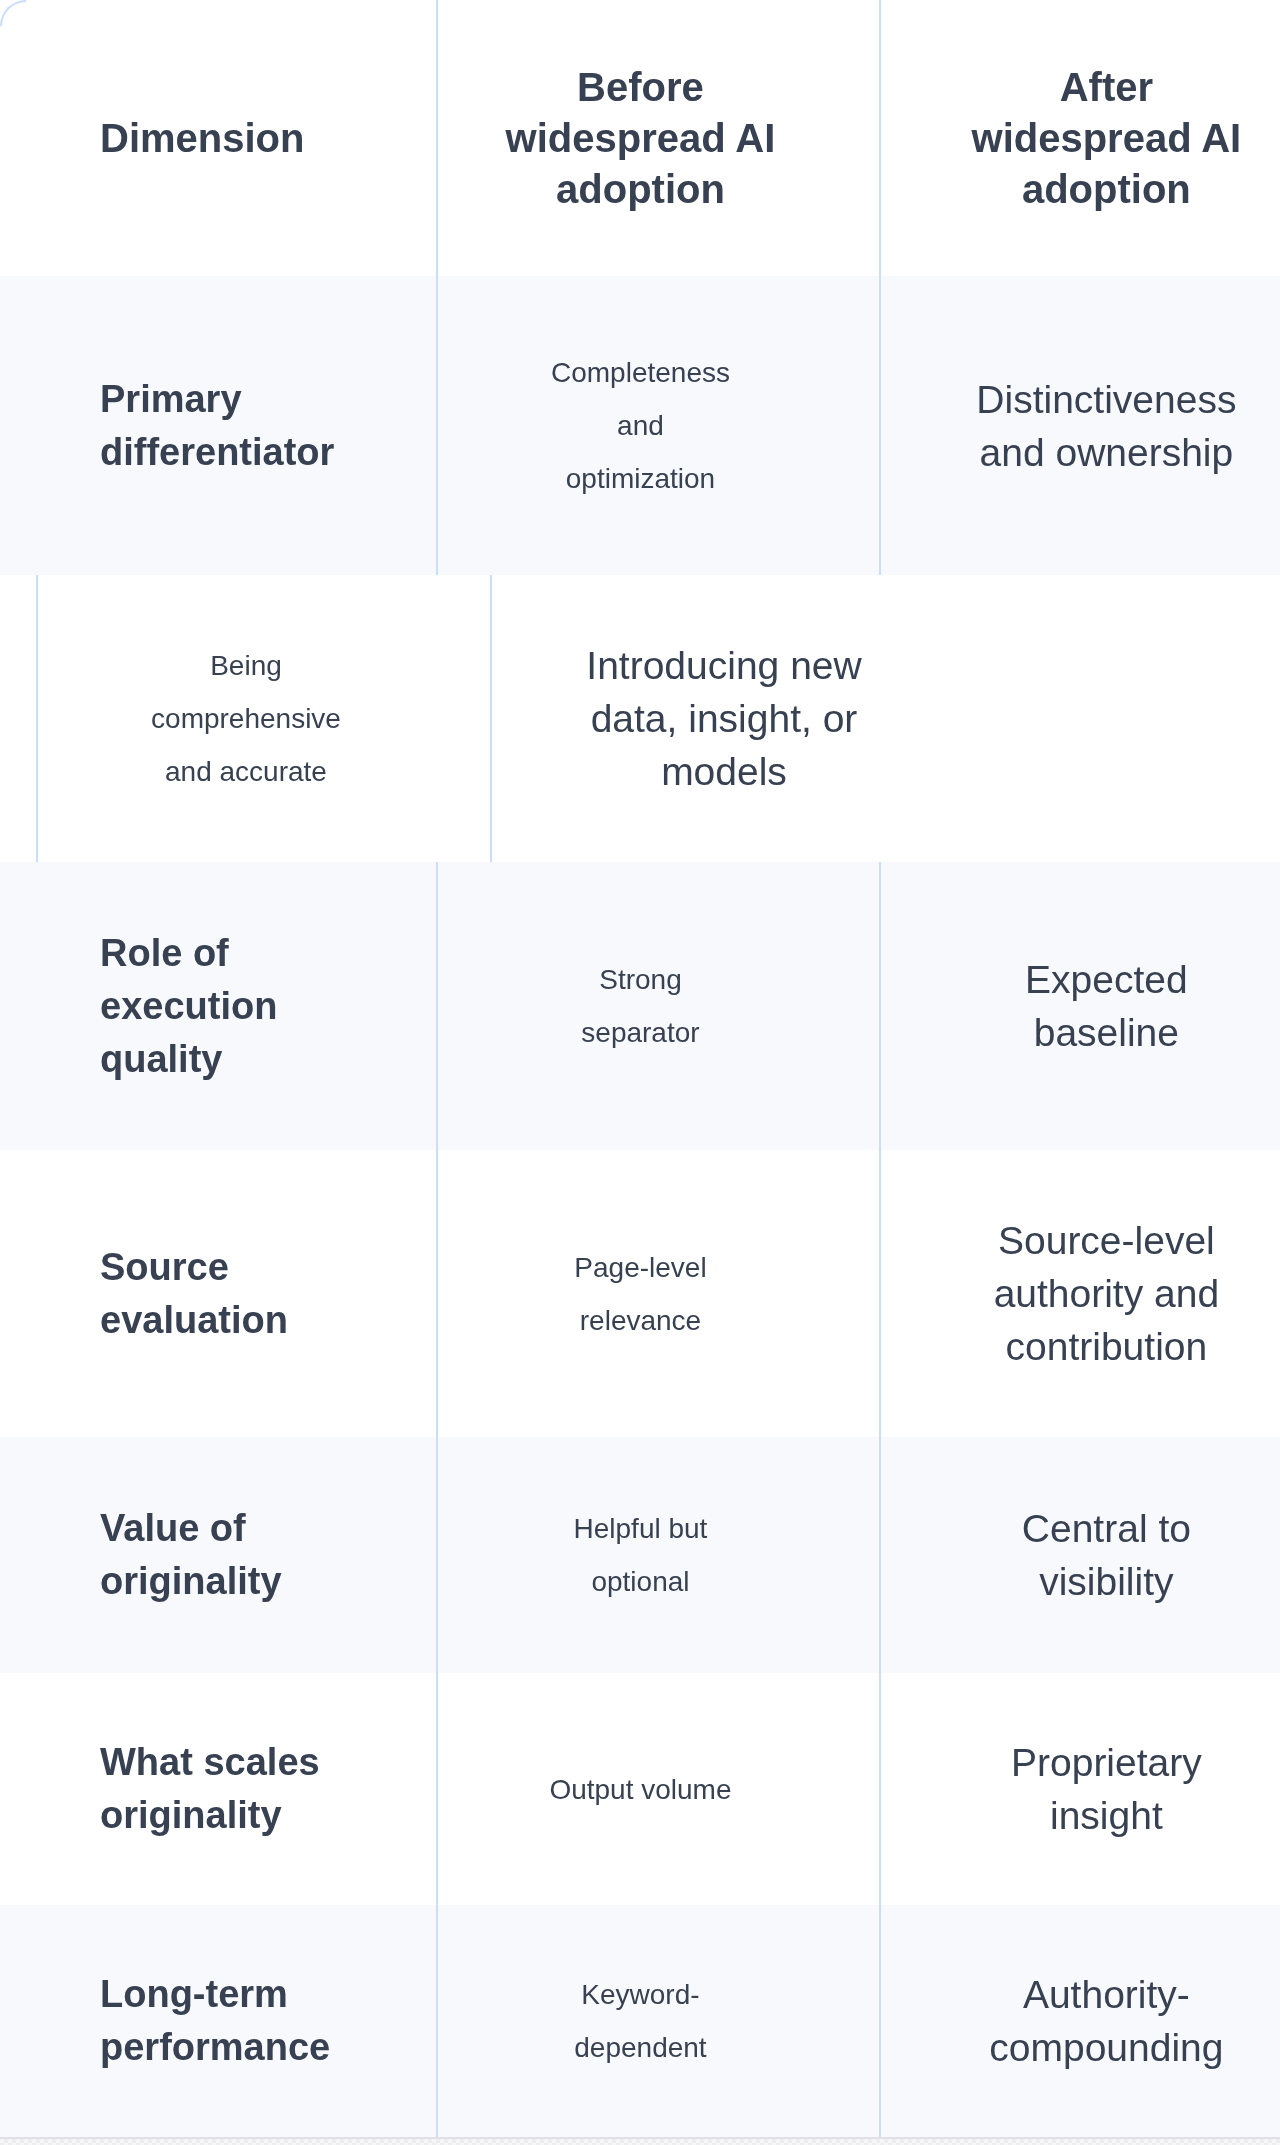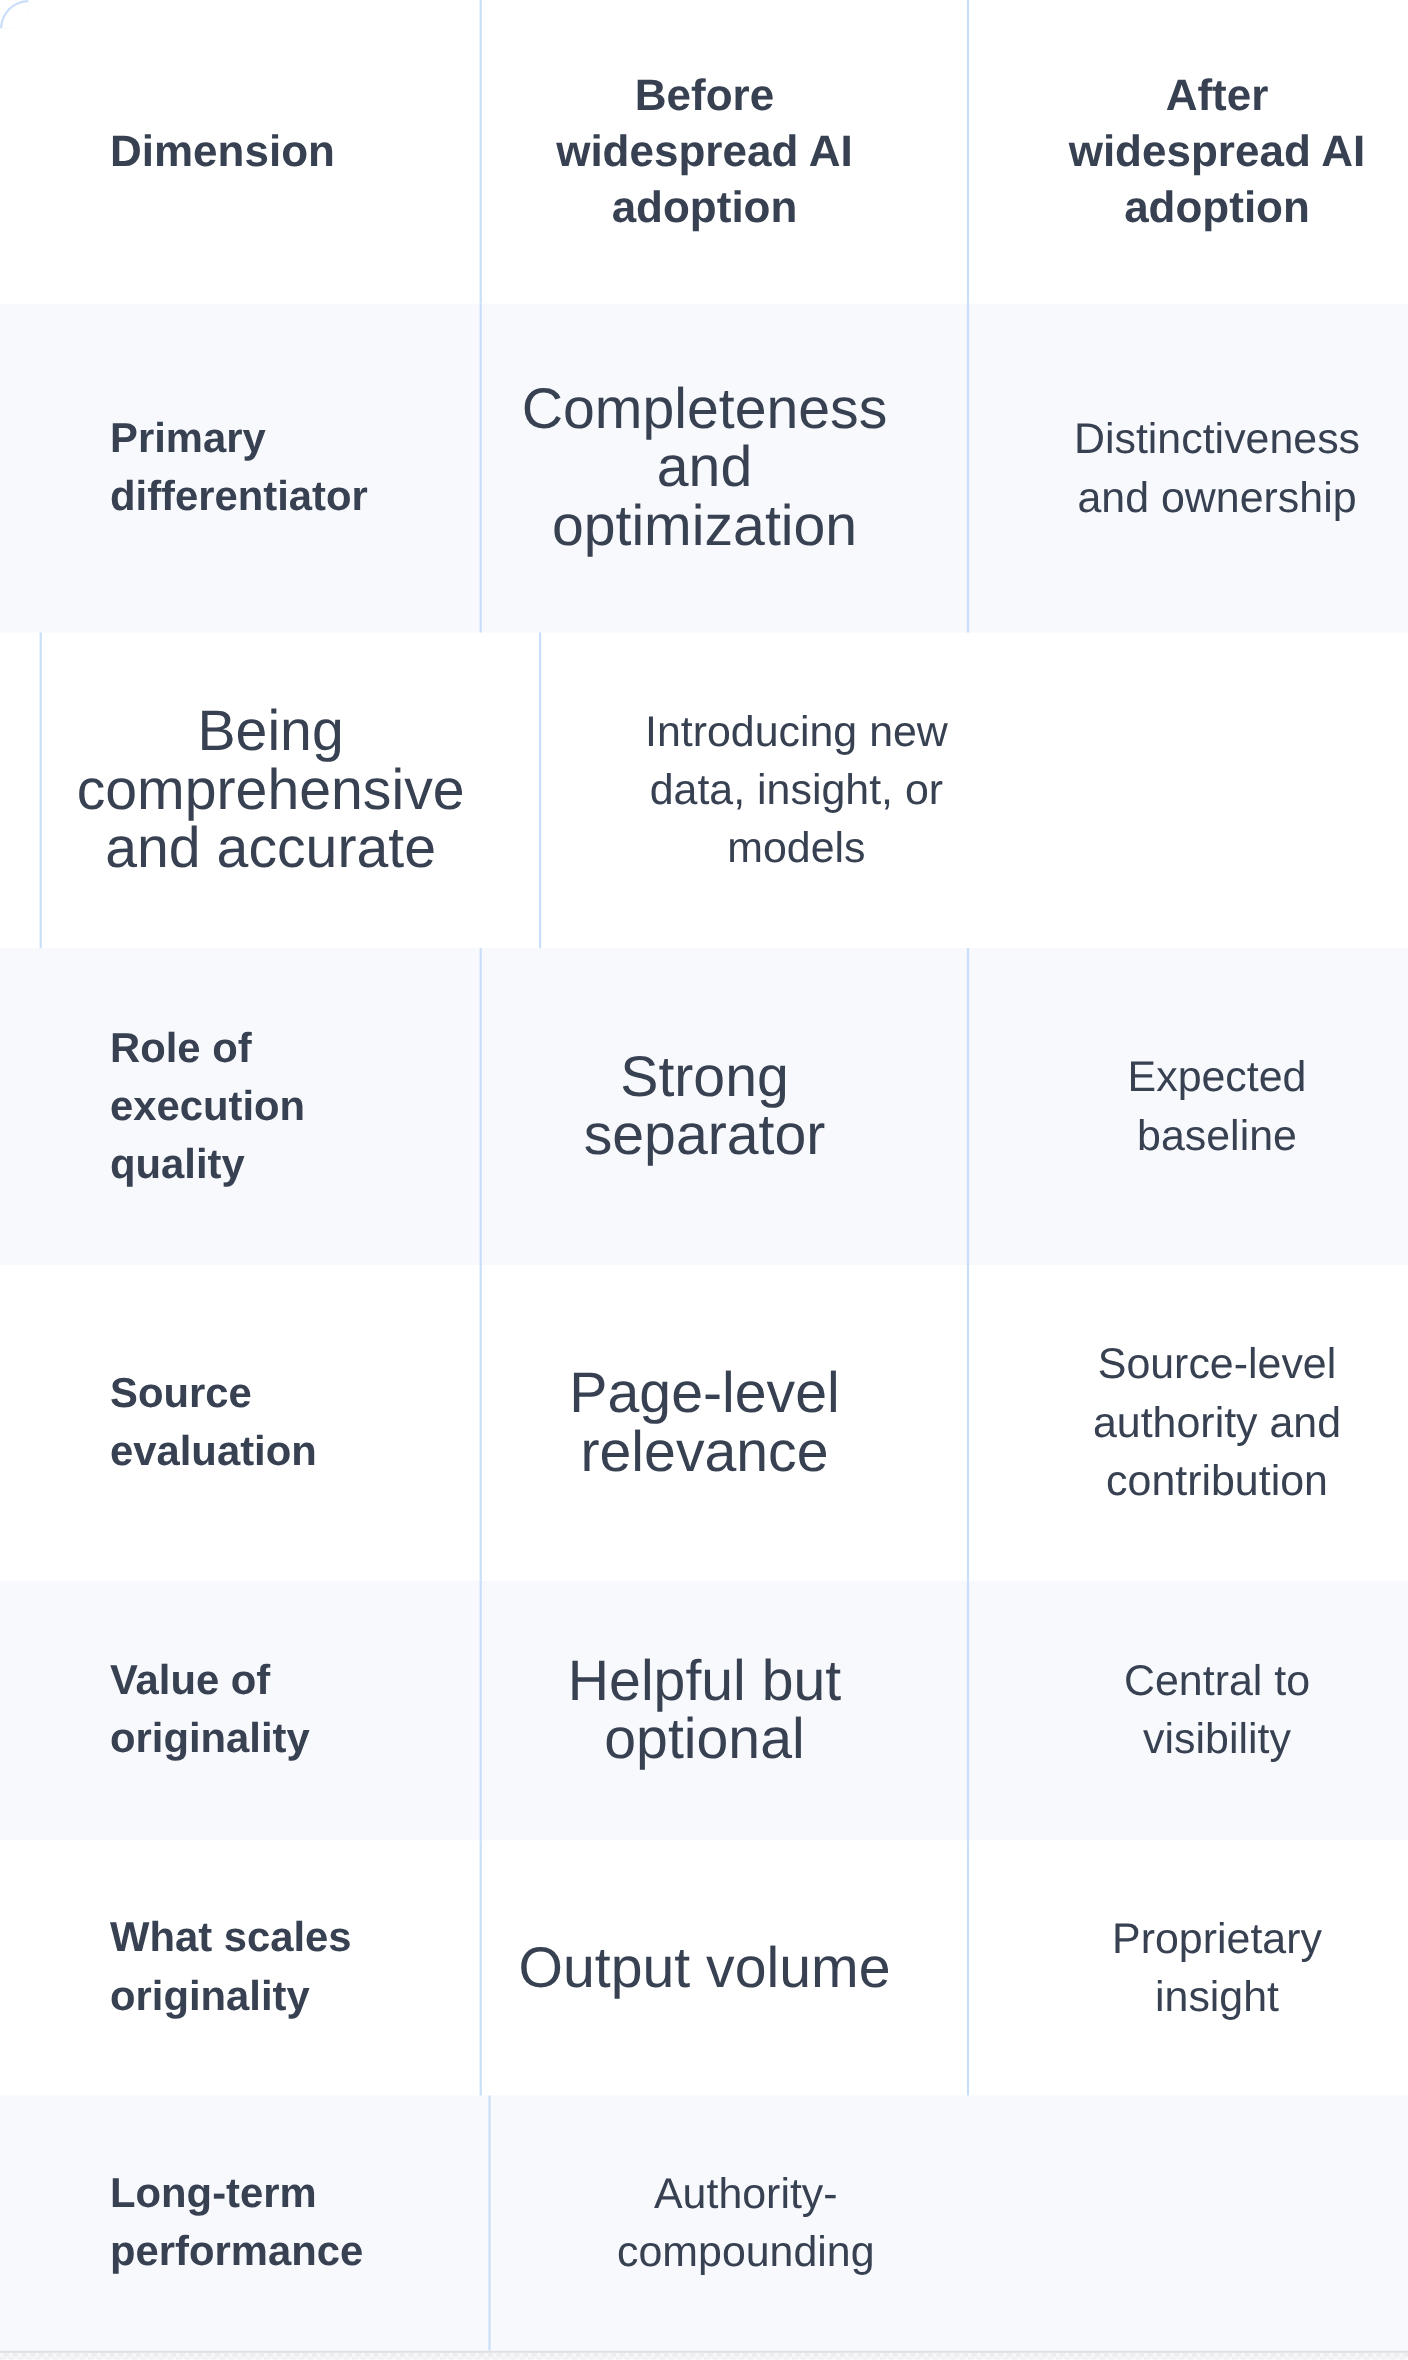--- a/index.html
+++ b/index.html
@@ -33,21 +33,21 @@
   .c1{
     width:372px;
     padding-left:64px;padding-right:24px;
     justify-content:flex-start;text-align:left;
     font-weight:700;font-size:38px;line-height:53px;
   }
   .c2{
     width:418px;
     border-left:2px solid var(--line);
     justify-content:center;text-align:center;
-    font-size:52px;line-height:53px;
+    font-size:28px;line-height:53px;
   }
   .c3{
     width:466px;
     border-left:2px solid var(--line);
     justify-content:center;text-align:center;
     font-size:39px;line-height:53px;
   }
   .hdr{font-weight:700;font-size:40px;line-height:51px;}
   .row-h{height:276px;}
   .row-1{height:299px;}
@@ -142,20 +142,22 @@
     <div class="cell c1">What scales
 originality</div>
     <div class="cell c2">Output volume</div>
     <div class="cell c3">Proprietary
 insight</div>
   </div>
 
   <div class="row row-7 alt">
     <div class="cell c1">Long-term
 performance</div>
+    <div class="cell c2">Keyword-
+dependent</div>
     <div class="cell c3">Authority-
 compounding</div>
   </div>
 
   <div class="corner"></div>
 </div>
 
 <div class="bottom-edge"></div>
 
 </body></html>

